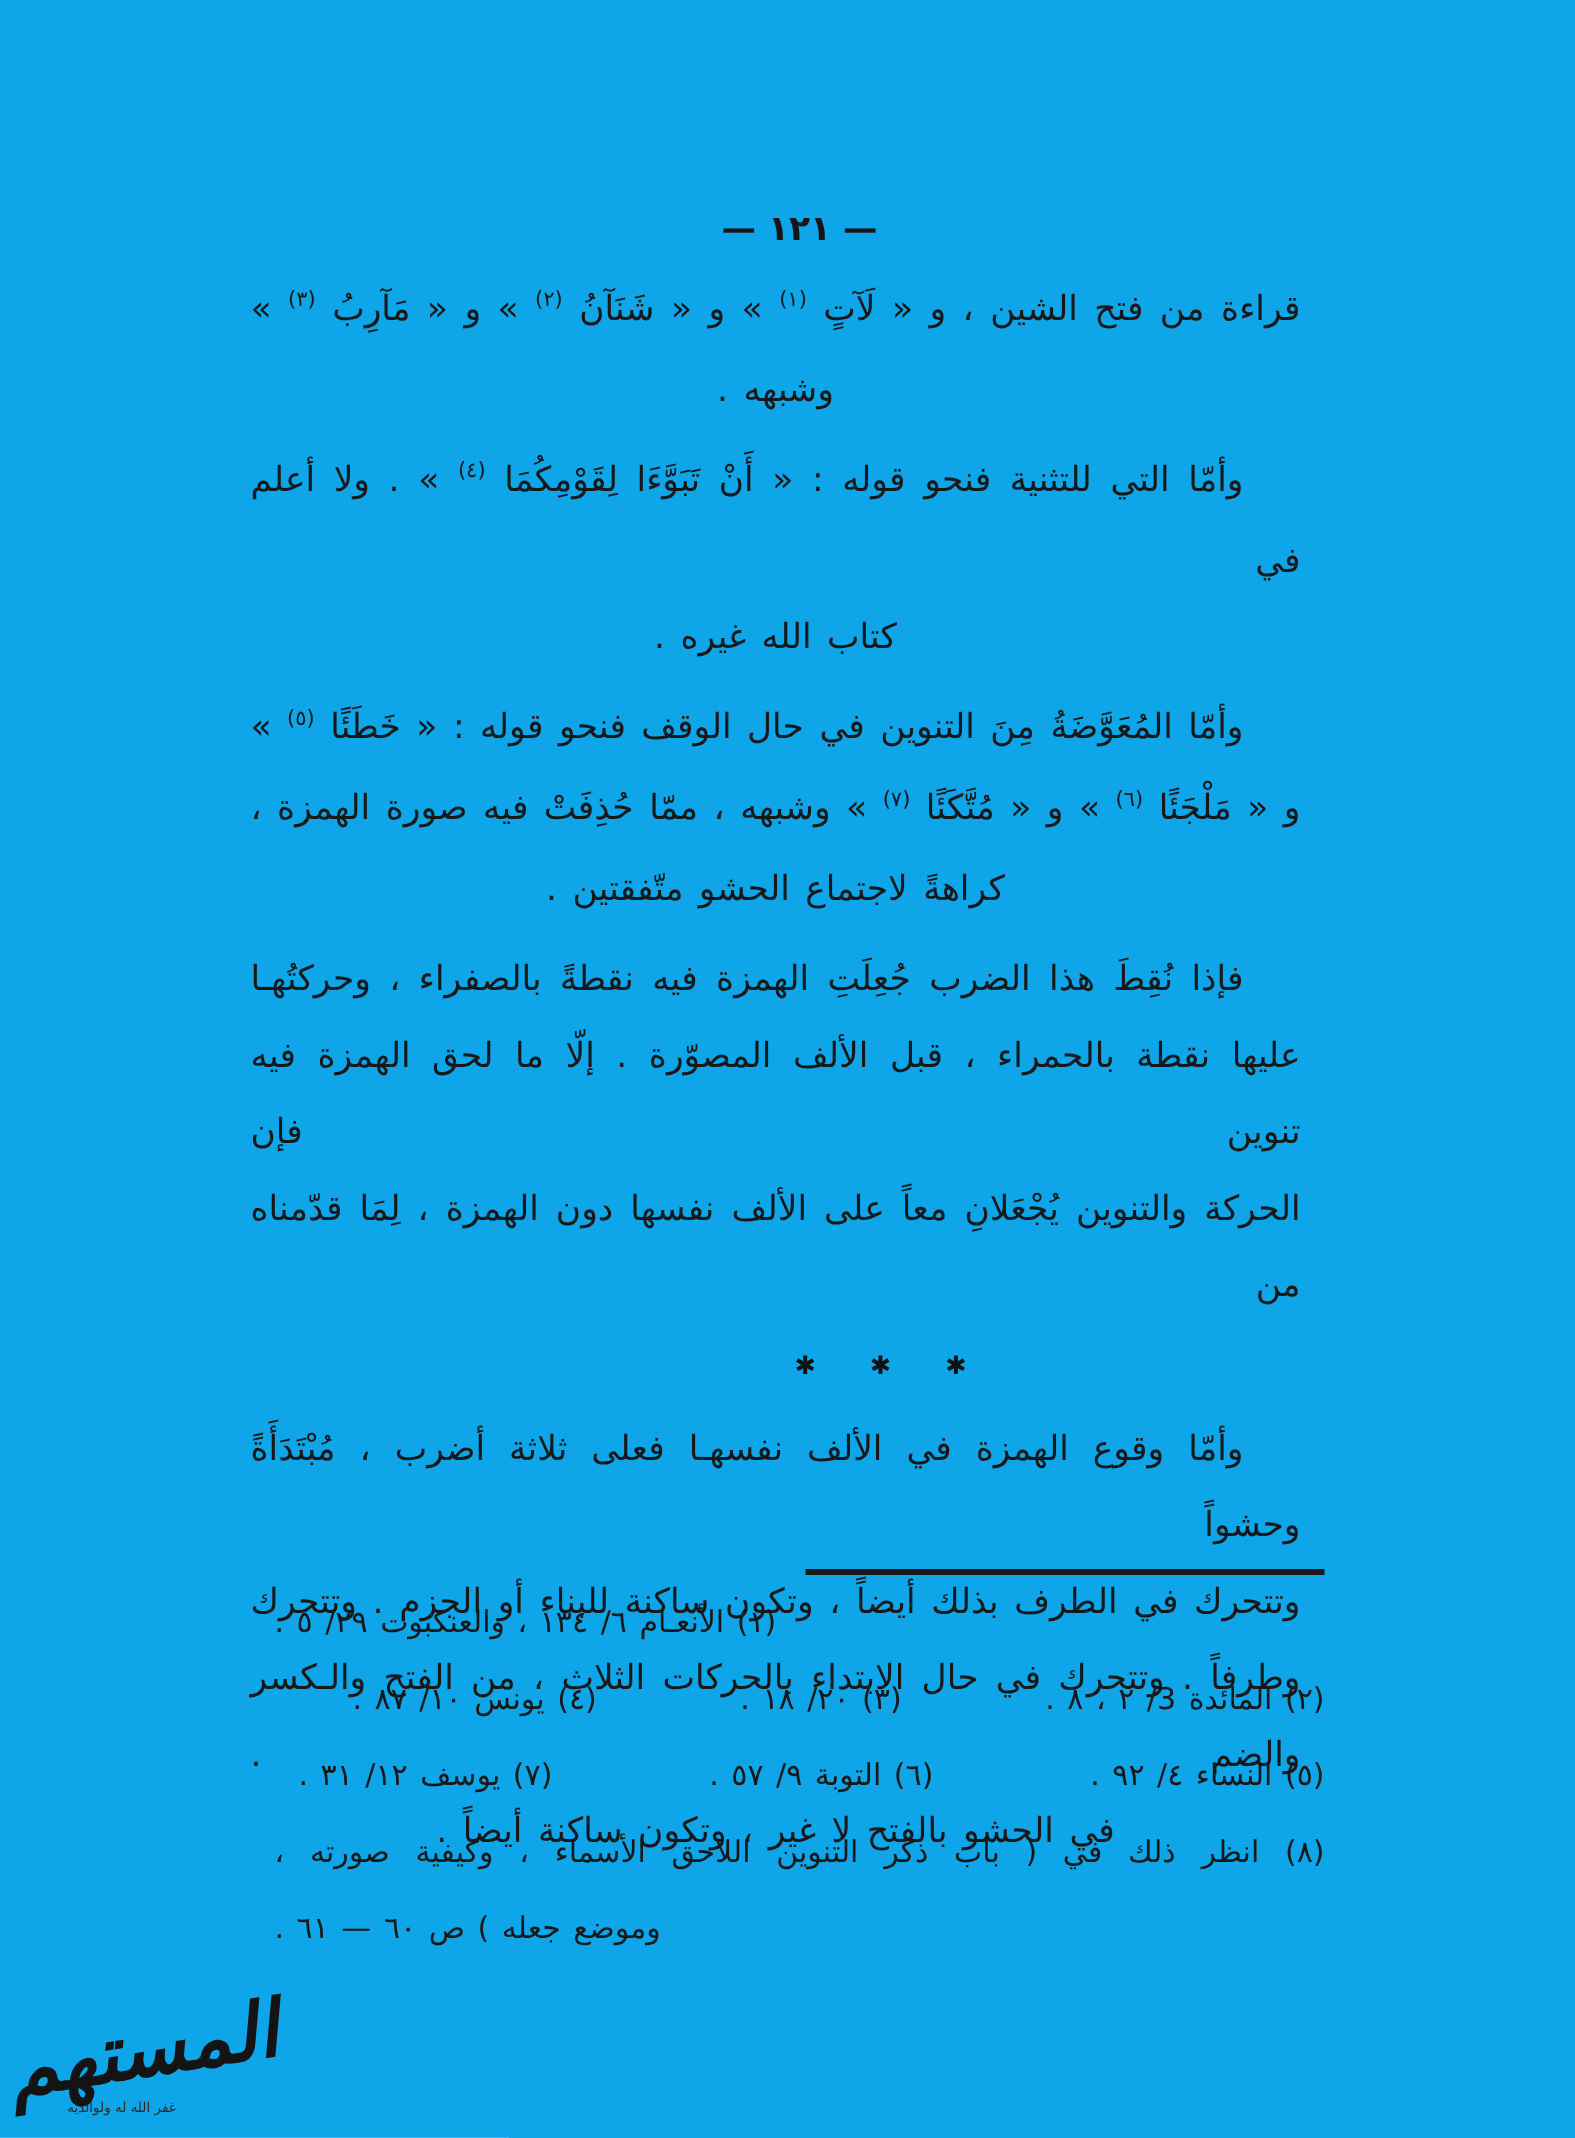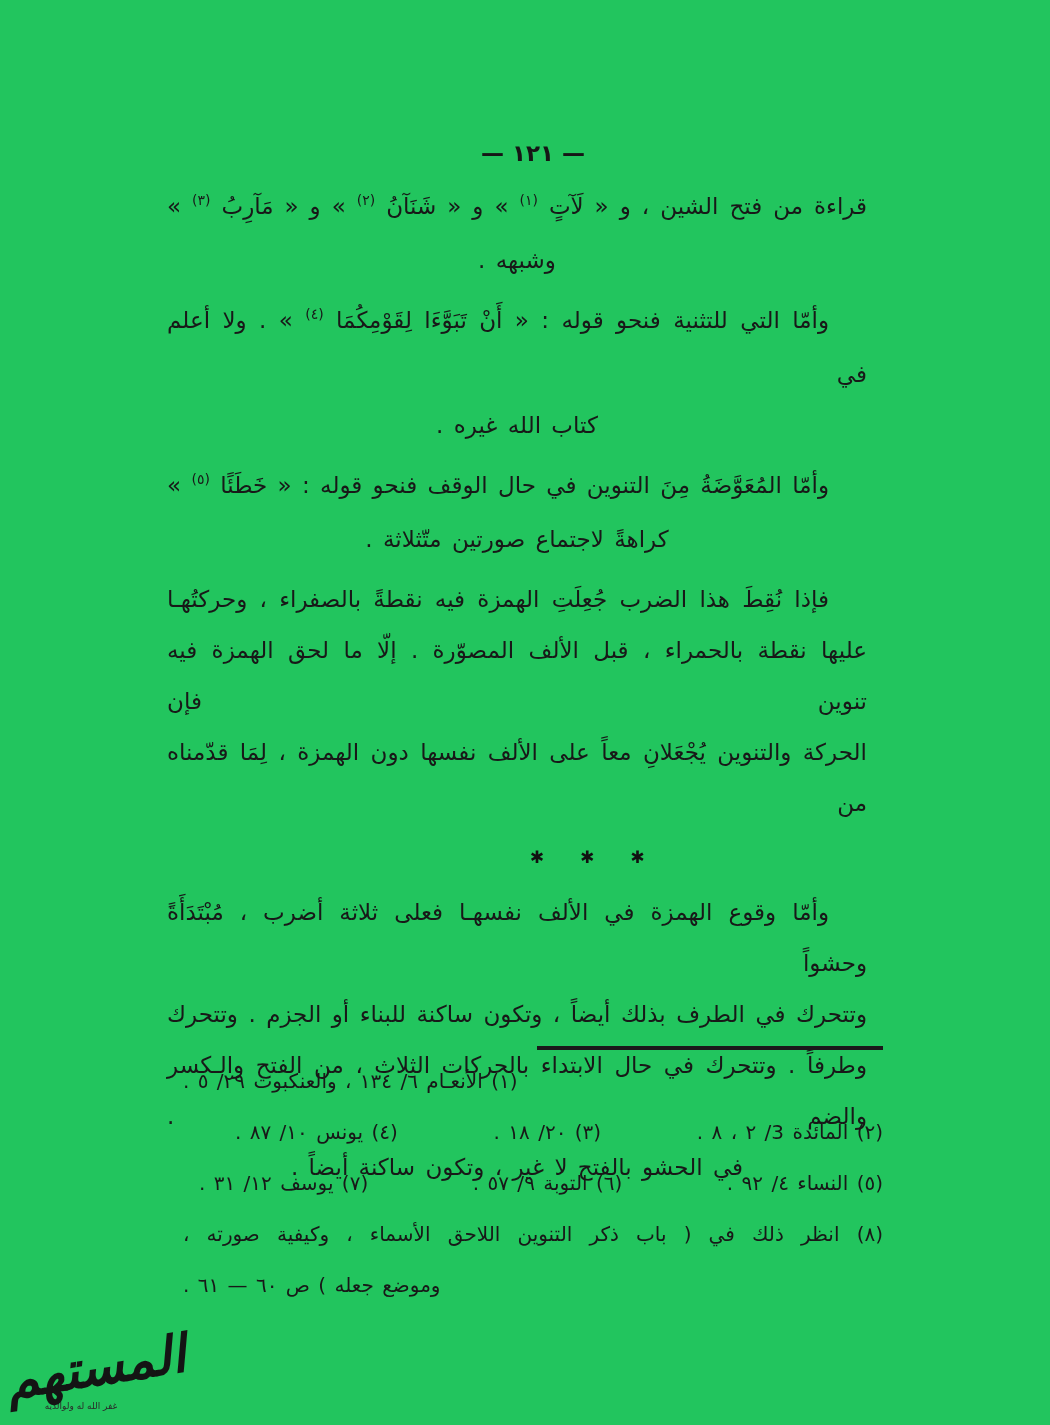--- a/index.html
+++ b/index.html
@@ -4,21 +4,21 @@
 <style>
   html,body{margin:0;padding:0;}
   body{
     font-family:"DejaVu Sans",sans-serif;
     background:#e8e8e8;
   }
   .page{
     position:relative;
     width:1050px;height:1425px;
     margin:0 auto;
-    background:#22c55e;
+    background:#0ea5e9;
     color:#1c1c1c;
     overflow:hidden;
     direction:rtl;
   }
   
   .page-number{
     position:absolute;top:140px;right:167px;
     width:700px;
     text-align:center;
     font-size:23px;font-weight:bold;
@@ -122,21 +122,22 @@
       <div class="line">وشبهه .</div>
     </div>
 
     <div class="para">
       <div class="line just indent"><span>وأمّا التي للتثنية فنحو قوله : « أَنْ تَبَوَّءَا لِقَوْمِكُمَا </span><span class="fnm">(٤)</span><span> » . ولا أعلم في</span></div>
       <div class="line">كتاب الله غيره .</div>
     </div>
 
     <div class="para">
       <div class="line just indent"><span>وأمّا المُعَوَّضَةُ مِنَ التنوين في حال الوقف فنحو قوله : « خَطَئًا </span><span class="fnm">(٥)</span><span> »</span></div>
-      <div class="line">كراهةً لاجتماع صورتين متّثلاثة .</div>
+      <div class="line just"><span>و « مَلْجَئًا </span><span class="fnm">(٦)</span><span> » و « مُتَّكَئًا </span><span class="fnm">(٧)</span><span> » وشبهه ، ممّا حُذِفَتْ فيه صورة الهمزة ،</span></div>
+      <div class="line">كراهةً لاجتماع الحشو متّفقتين .</div>
     </div>
 
     <div class="para">
       <div class="line just indent">فإذا نُقِطَ هذا الضرب جُعِلَتِ الهمزة فيه نقطةً بالصفراء ، وحركتُهـا</div>
       <div class="line just">عليها نقطة بالحمراء ، قبل الألف المصوّرة . إلّا ما لحق الهمزة فيه تنوين فإن</div>
       <div class="line just">الحركة والتنوين يُجْعَلانِ معاً على الألف نفسها دون الهمزة ، لِمَا قدّمناه من</div>
     </div>
 
     <div class="stars">
       <span>✱</span>

